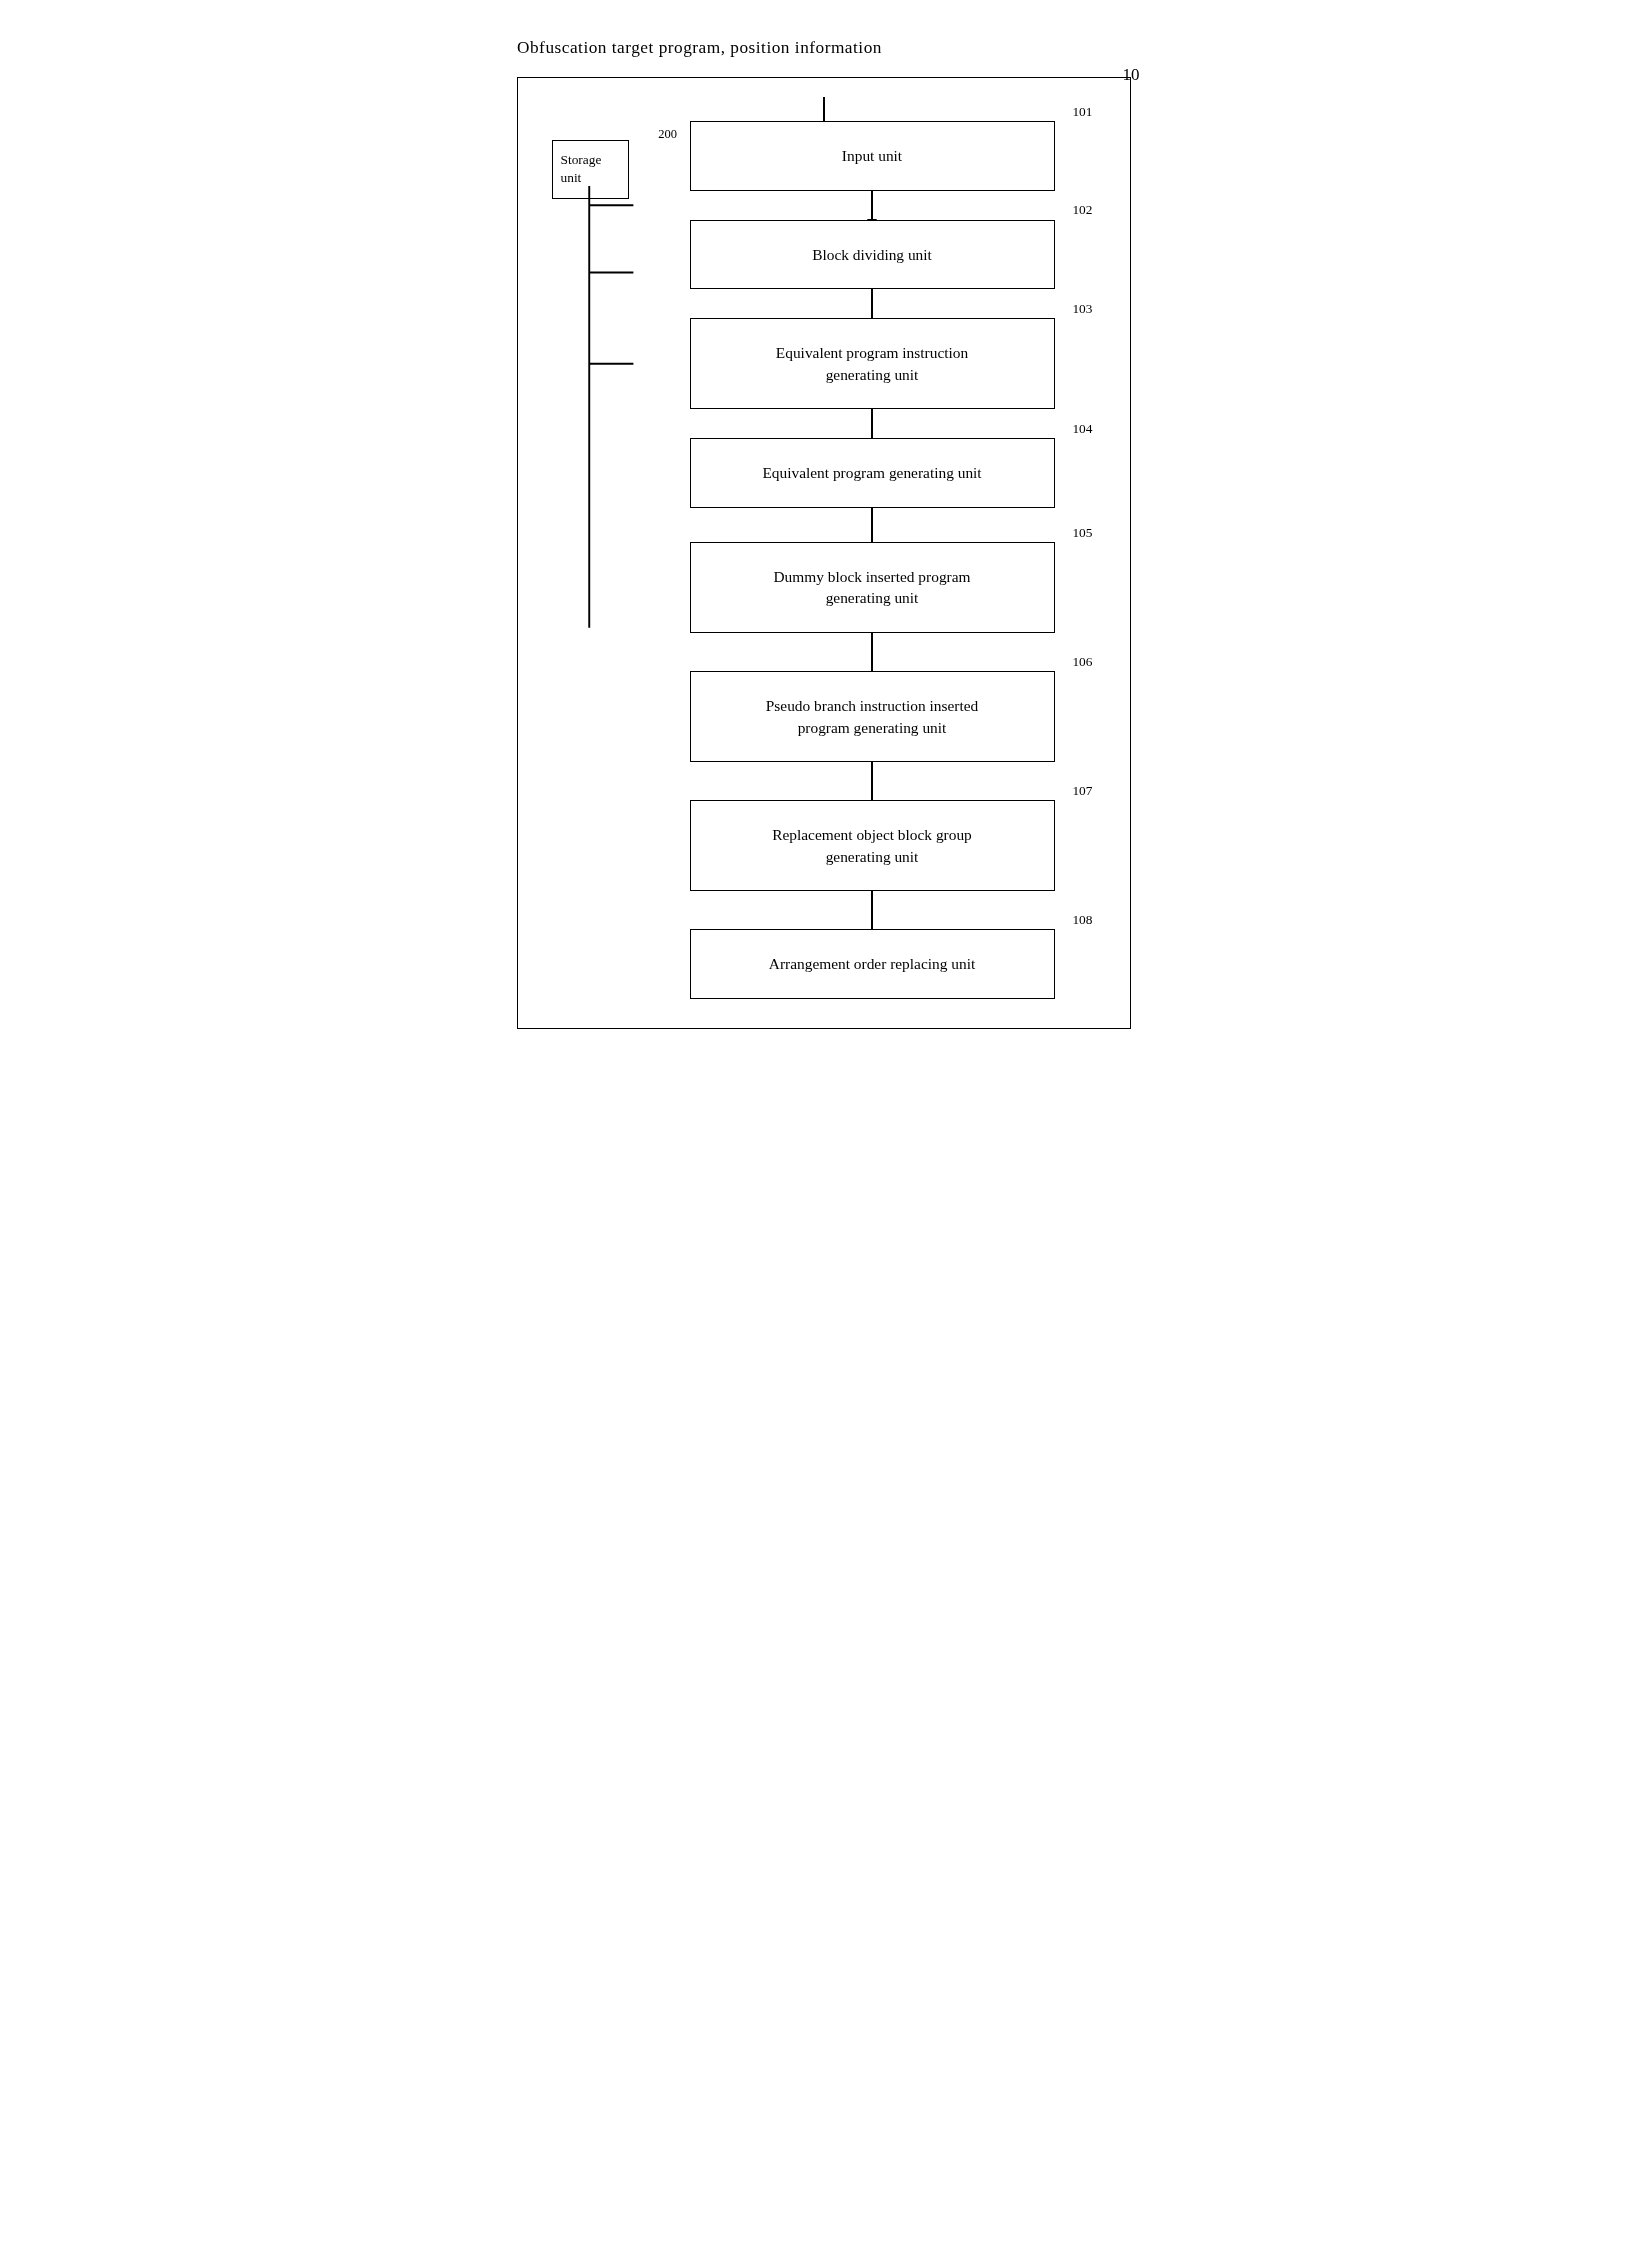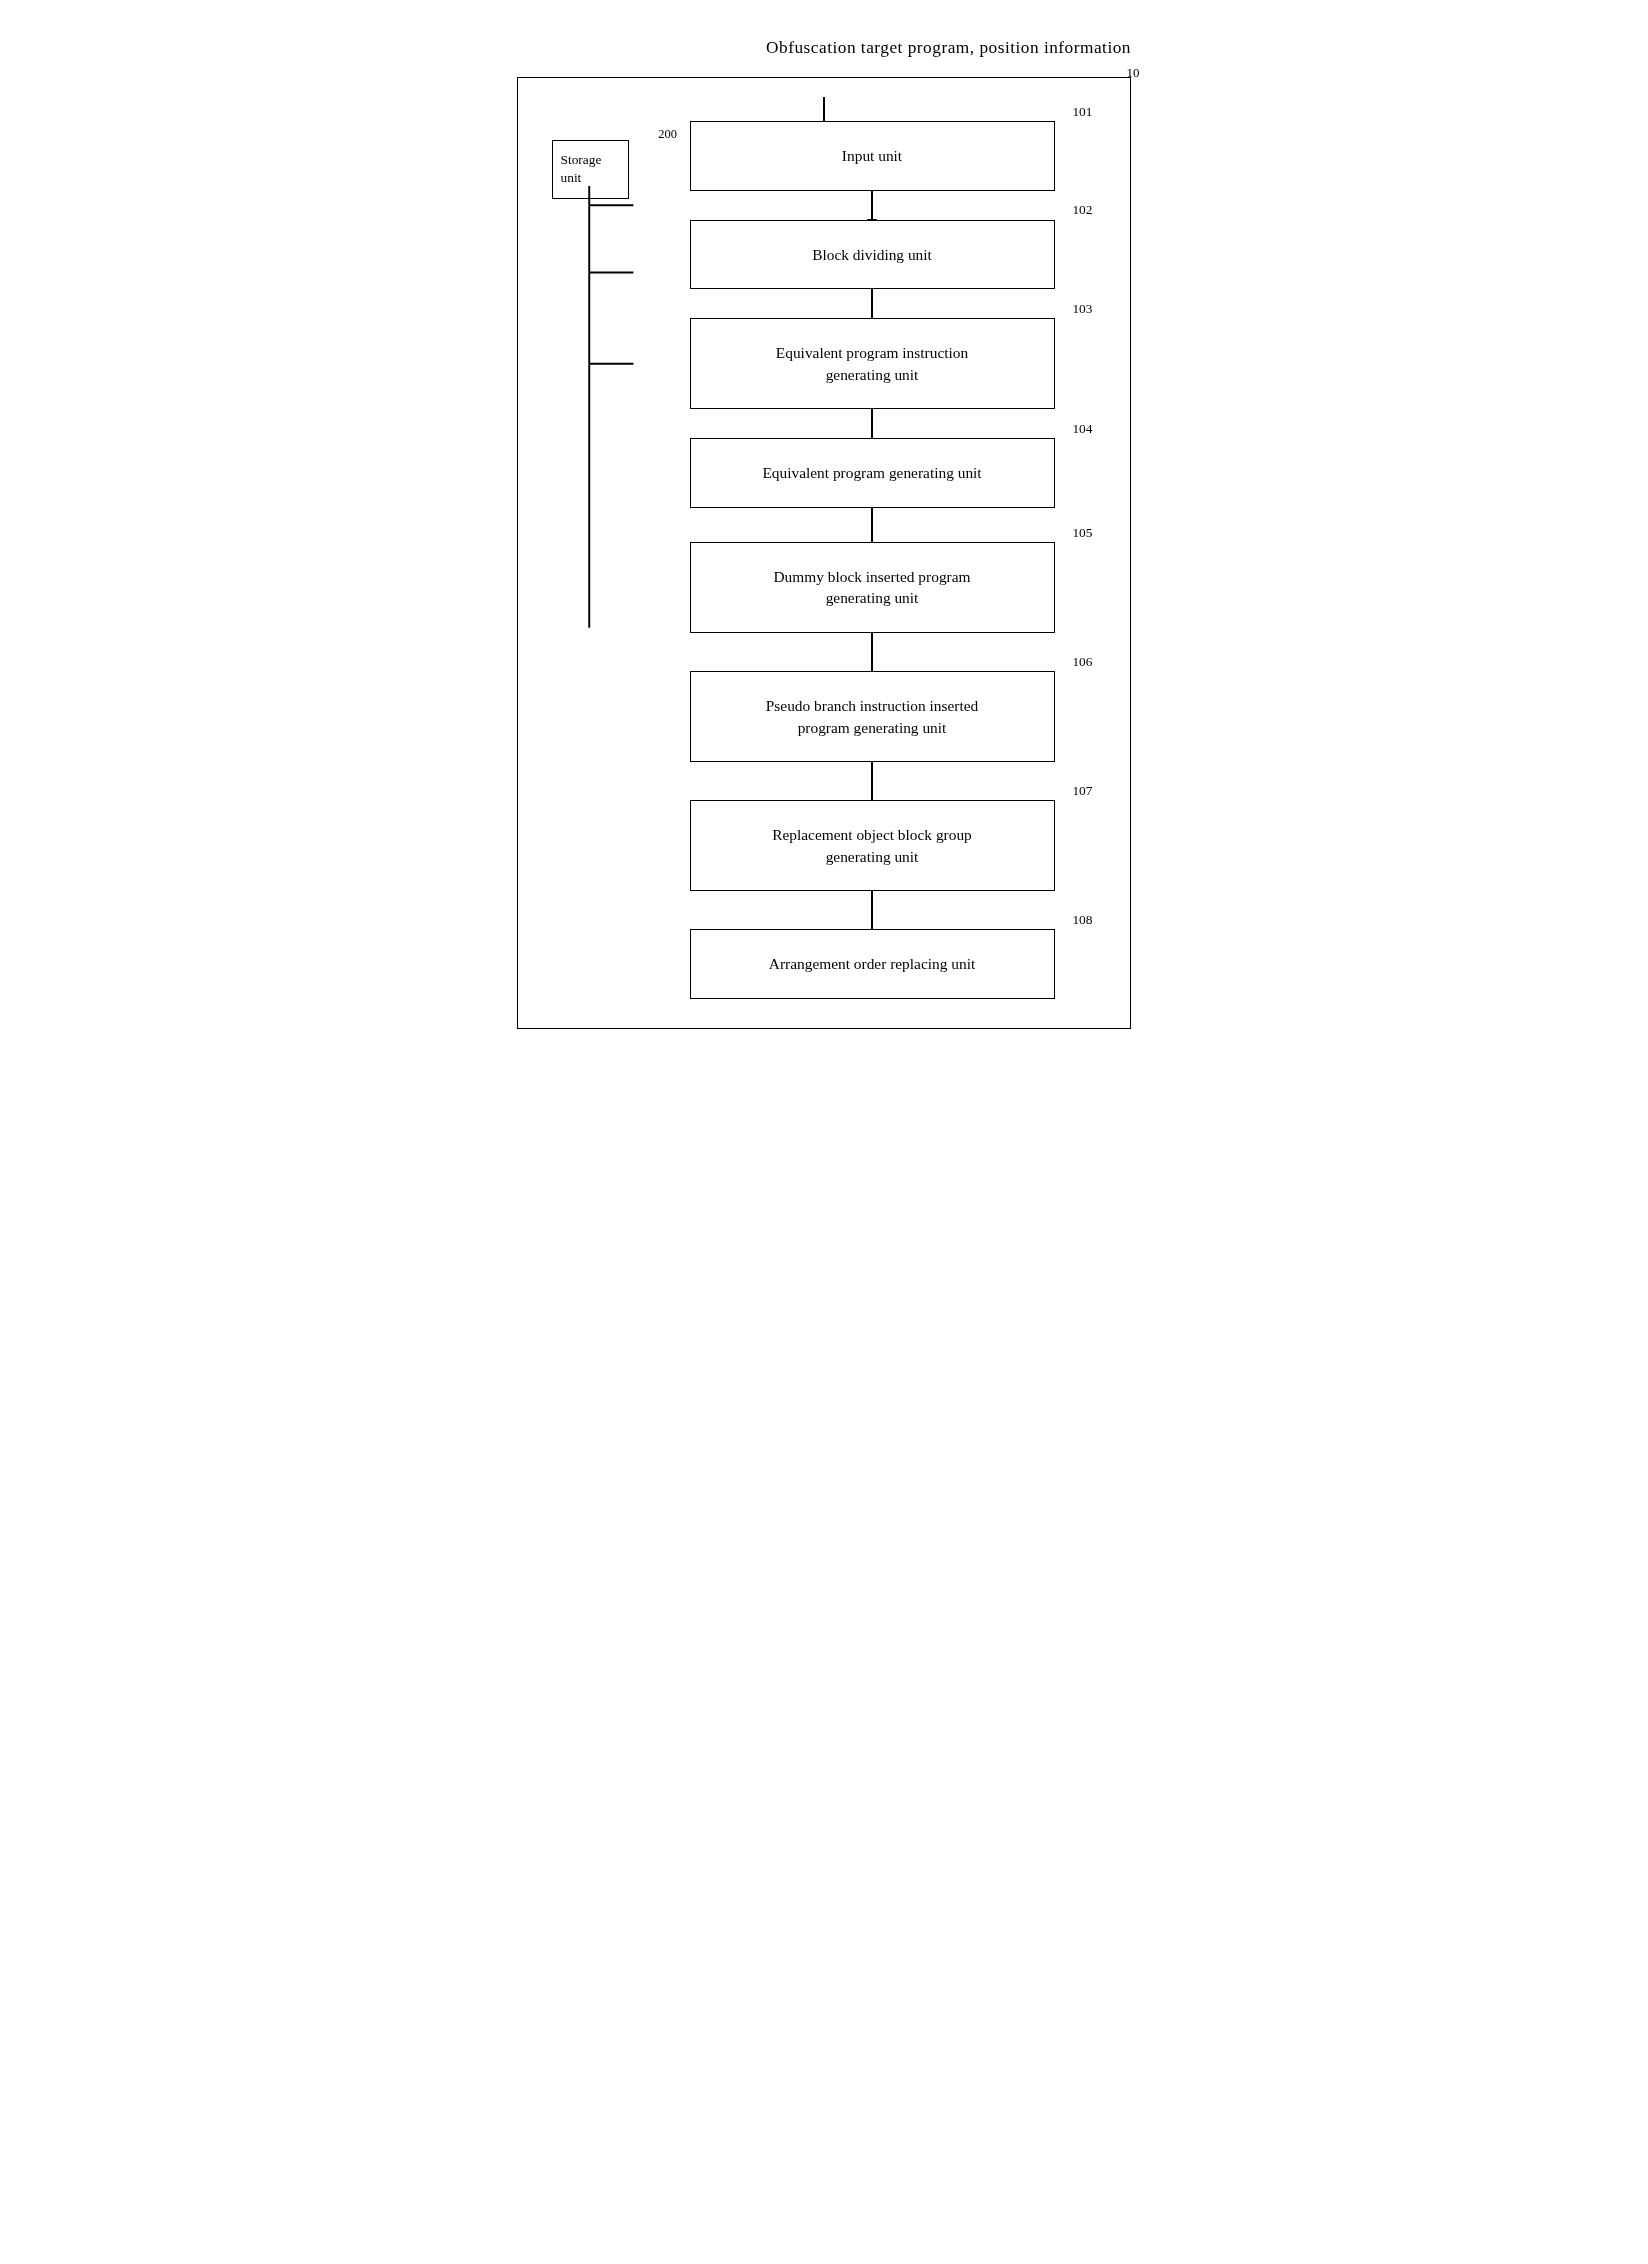--- a/index.html
+++ b/index.html
@@ -19,38 +19,38 @@
     }
 
     .page-container {
       width: 672px;
       background: #ffffff;
       padding: 19px 29px 38px 29px;
       position: relative;
     }
 
     .page-title {
-      text-align: right;
+      text-align: left;
       font-size: 17.3px;
       font-weight: normal;
       margin-bottom: 19px;
       letter-spacing: 0.5px;
     }
 
     .diagram-outer {
       border: 1.9px solid #000;
       padding: 19px 29px 29px 29px;
       position: relative;
     }
 
     .ref-10 {
       position: absolute;
       top: -13.4px;
       right: -9.6px;
-      font-size: 13px;
+      font-size: 17px;
     }
 
     .storage-box {
       border: 1.9px solid #000;
       padding: 9.6px 7.7px;
       width: 77px;
       text-align: left;
       font-size: 13.4px;
       line-height: 1.4;
       position: relative;

